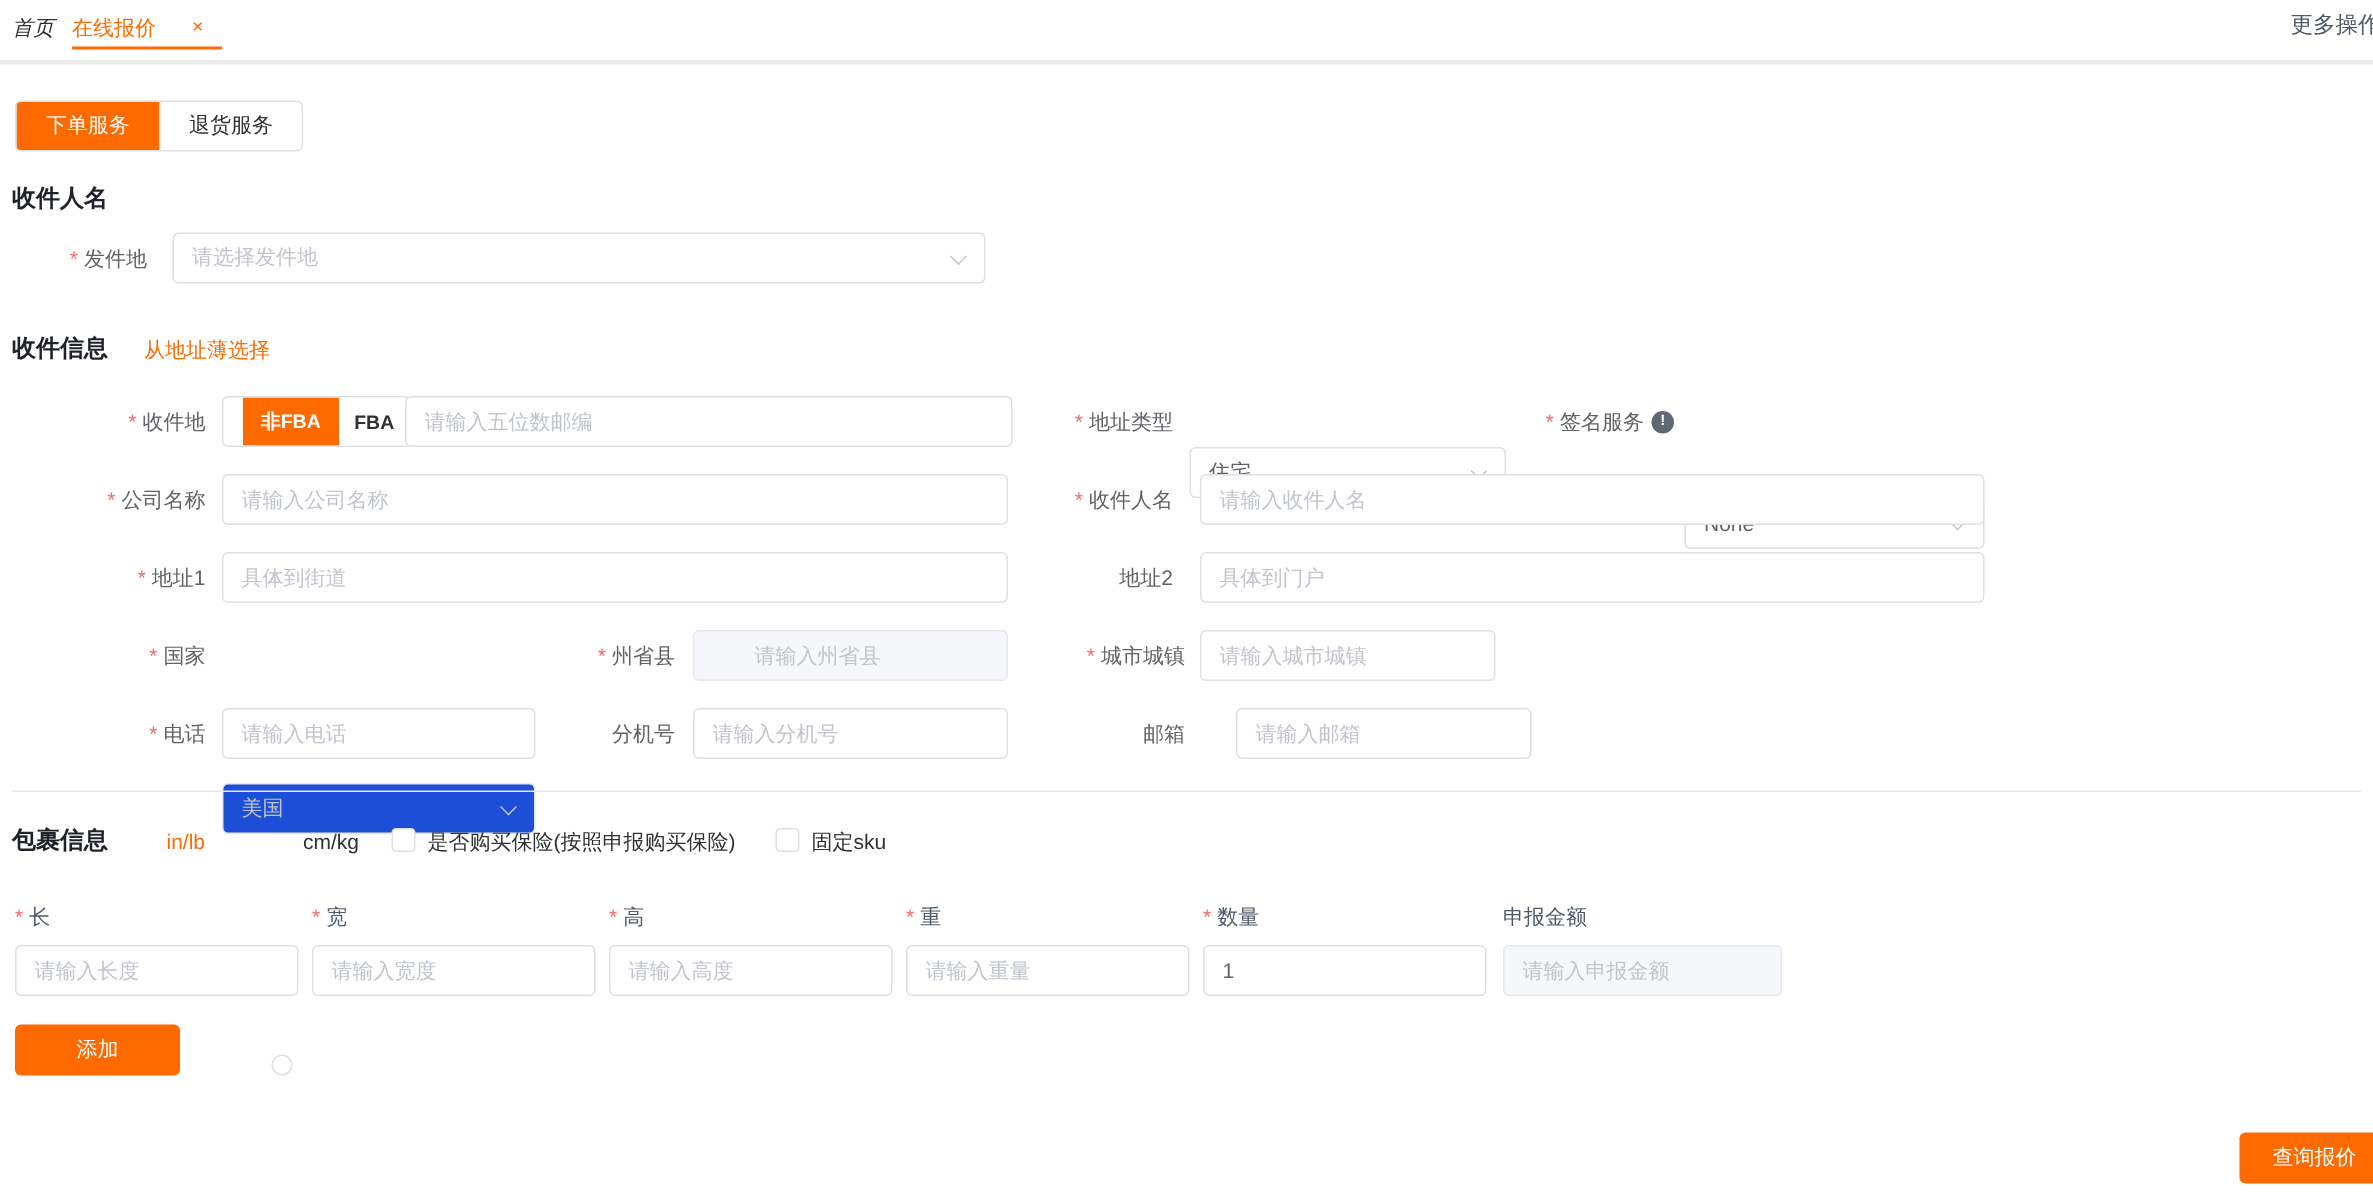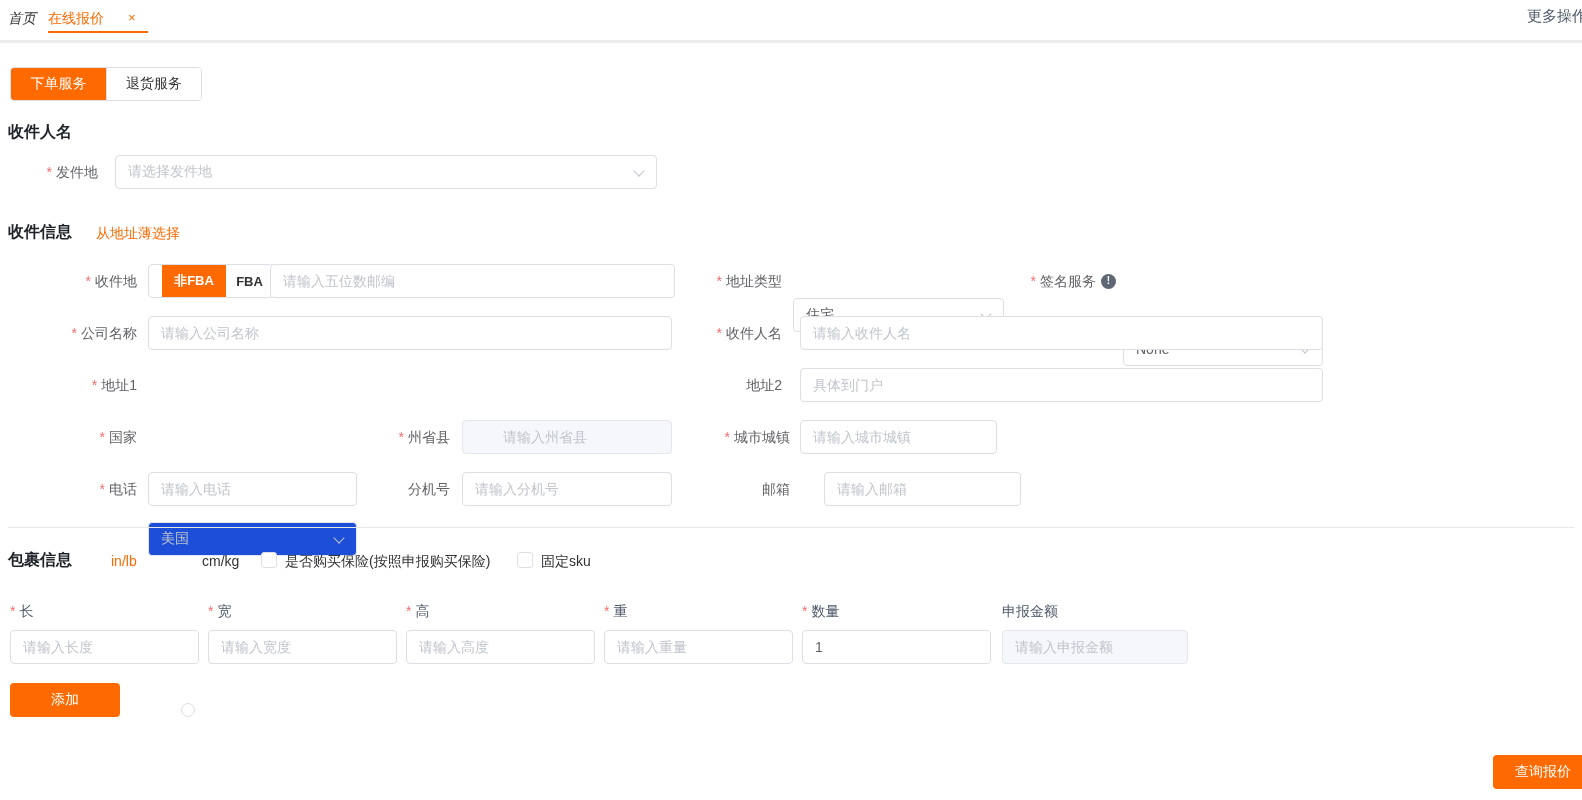--- a/index.html
+++ b/index.html
@@ -135,20 +135,21 @@
   <input class="abs inp" style="left: 148px; top: 316px; width: 524px;" placeholder="请输入公司名称">
 
   <div class="abs lbl" style="left:682px; top:316px; width:100px;">
     <span class="star">*</span><span>收件人名</span>
   </div>
   <input class="abs inp" style="left: 800px; top: 316px; width: 523px;" placeholder="请输入收件人名">
 
   <div class="abs lbl" style="left:0; top:368px; width:137px;">
     <span class="star">*</span><span>地址1</span>
   </div>
+  <input class="abs inp" style="left: 148px; top: 368px; width: 524px;" placeholder="具体到街道">
 
   <div class="abs lbl" style="left:682px; top:368px; width:100px;">
     <span>地址2</span>
   </div>
   <input class="abs inp" style="left: 800px; top: 368px; width: 523px;" placeholder="具体到门户">
 
   <div class="abs lbl" style="left:0; top:420px; width:137px;">
     <span class="star">*</span><span>国家</span>
   </div>
   <div class="abs sel dis" style="left:148px; top:420px; width:209px;">

